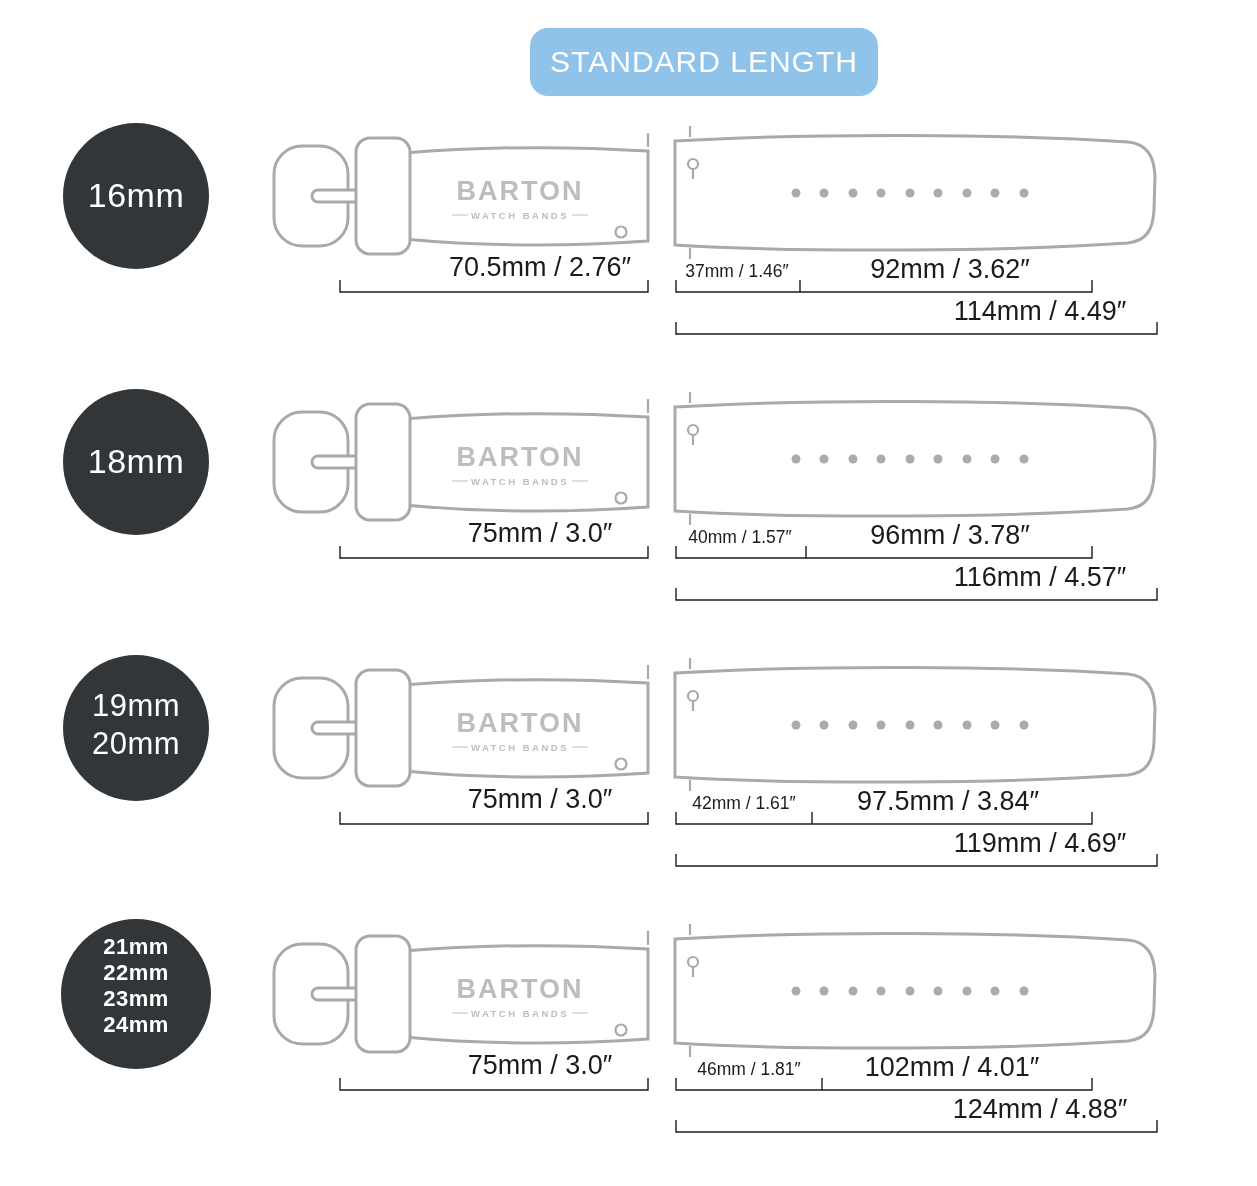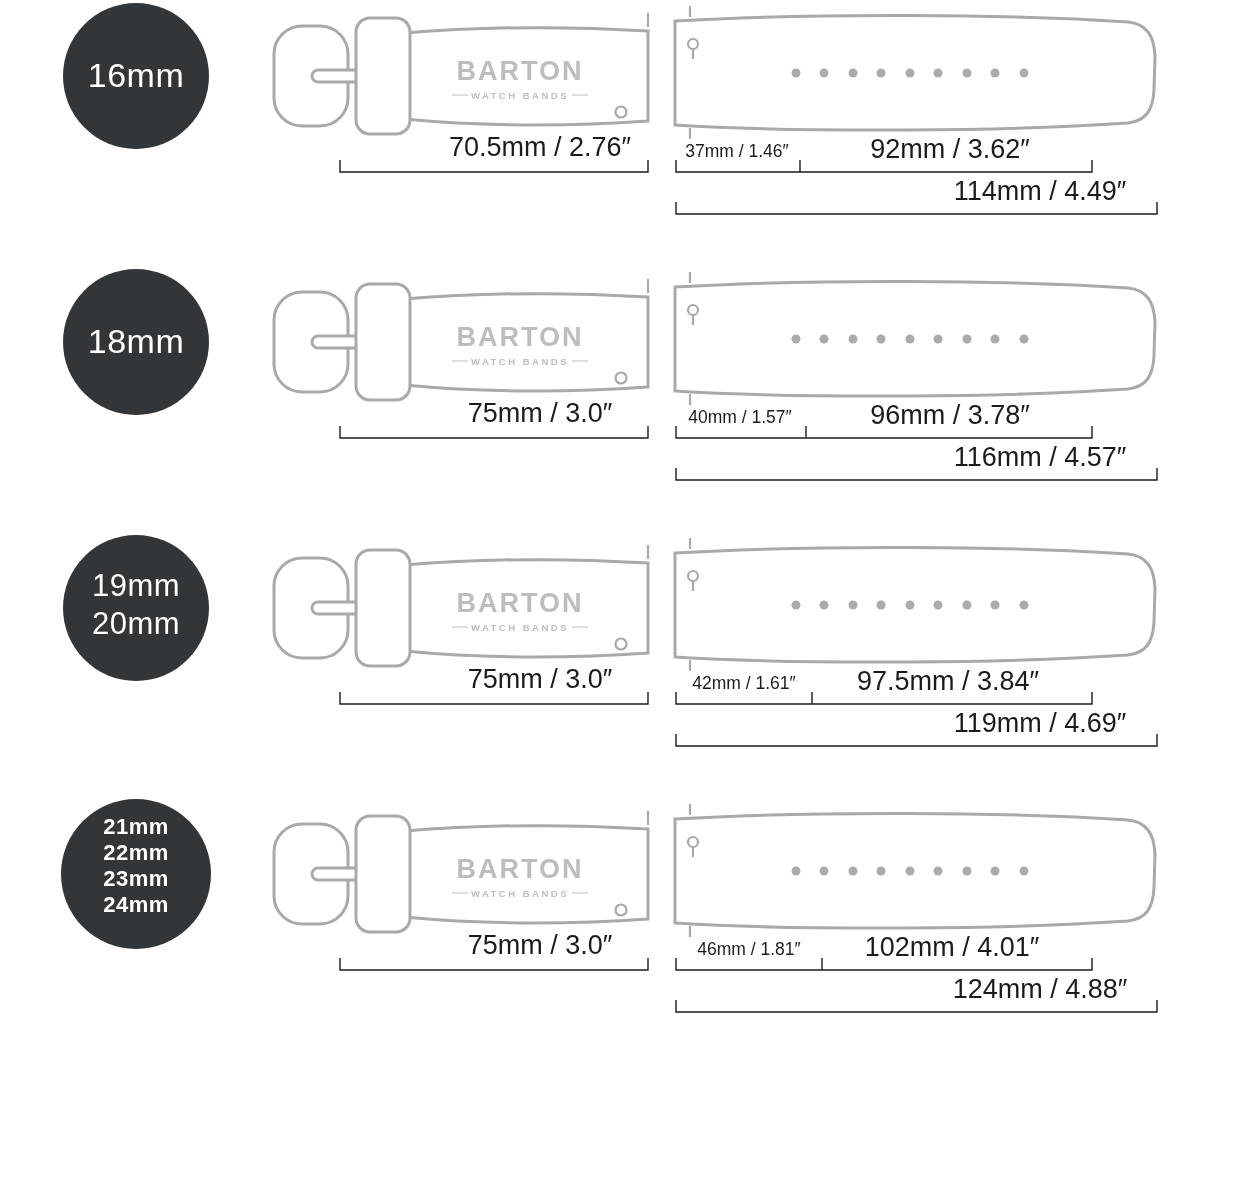--- a/index.html
+++ b/index.html
@@ -67,20 +67,23 @@
           <circle class="hole" cx="910" cy="73" r="4.5"></circle>
             <circle class="hole" cx="938" cy="73" r="4.5"></circle>
           <circle class="hole" cx="967" cy="73" r="4.5"></circle>
             <circle class="hole" cx="995" cy="73" r="4.5"></circle>
           <circle class="hole" cx="1024" cy="73" r="4.5"></circle>
         </g>
       </g>
     </defs>
   </svg>
 
+  <div class="header">
+    <div class="badge">STANDARD LENGTH</div>
+  </div>
 
   <svg class="row" width="1257" height="266" viewBox="0 0 1257 266">
     <g>
       <circle class="size-circle" cx="136" cy="76" r="73"></circle>
       <text class="size-text" x="136" y="87">16mm</text>
     </g>
     <use href="#buckle-band"></use>
     <use href="#long-band"></use>
     <g>
       <path class="dimline" d="M340,160 V172 H648 V160"></path>

